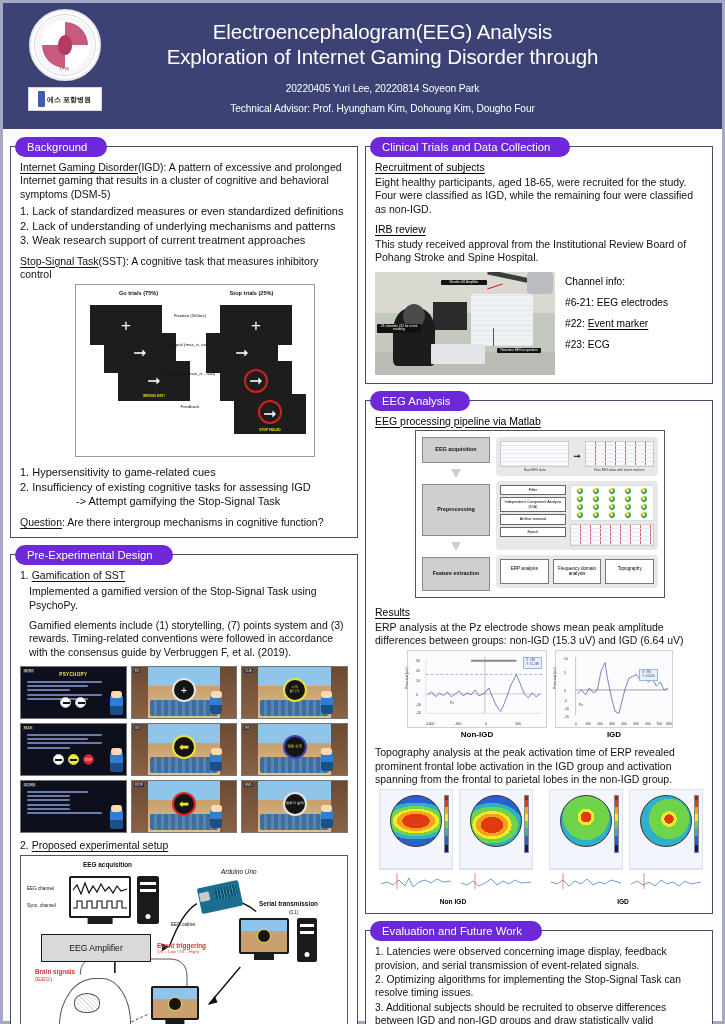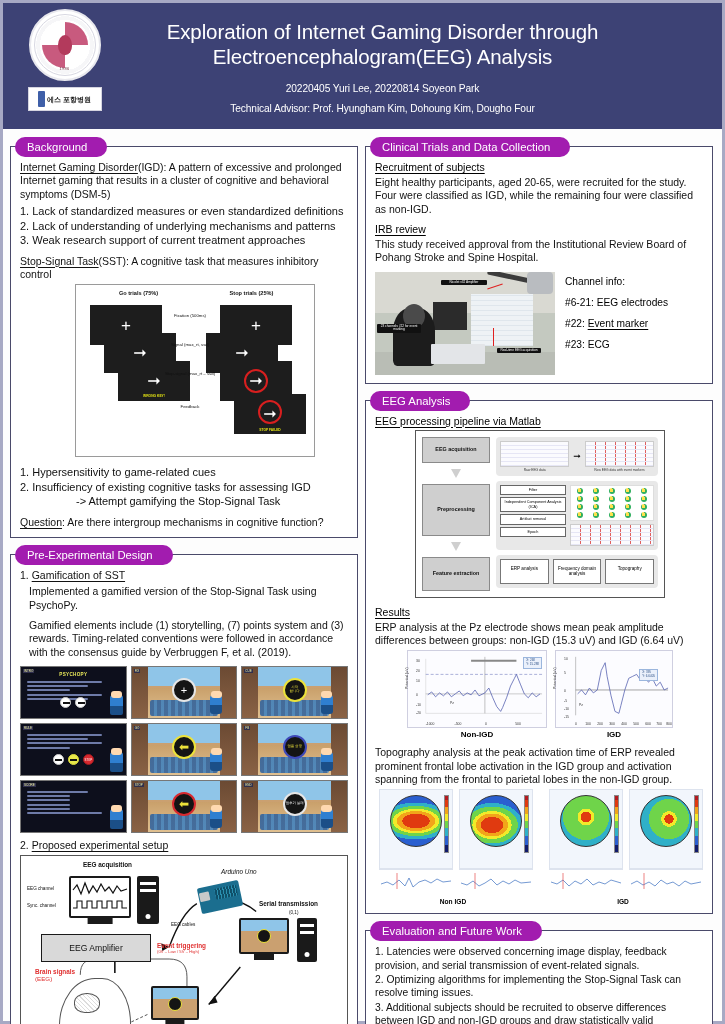--- a/index.html
+++ b/index.html
@@ -67,21 +67,21 @@
   
   .columns { display: flex; gap: 7px; padding: 8px 7px 7px 7px; }
   .col { display: flex; flex-direction: column; gap: 7px; }
   .col-left  { width: 348px; }
   .col-right { width: 348px; }
 
   
   .section { position: relative; padding-top: 9px; }
   .sec-head {
     position: absolute; left: 5px; top: 0; z-index: 3;
-    background: #a21caf; color: #fff;
+    background: #6d28d9; color: #fff;
     border-radius: 11px;
     padding: 3px 20px 3px 12px;
     font-size: 11.3px; line-height: 1.25;
     white-space: nowrap;
   }
   .sec-rule {
     position:absolute; left: 5px; right: 0; top: 11px; height: 1px;
     background: #4a4a4a; z-index:1;
   }
   .sec-body {
@@ -252,22 +252,22 @@
         <div class="ring"></div>
         <div class="inner"></div>
         <div class="yr">1986</div>
       </div>
       <div class="hosp-logo">
         <div class="bar"></div>
         <div class="txt">에스 포항병원</div>
       </div>
     </div>
     <div class="title-wrap">
+      <div class="title">Electroencephalogram(EEG) Analysis</div>
       <div class="title">Exploration of Internet Gaming Disorder through</div>
-      <div class="title">Electroencephalogram(EEG) Analysis</div>
       <div class="authors">20220405 Yuri Lee, 20220814 Soyeon Park</div>
       <div class="advisor">Technical Advisor: Prof. Hyungham Kim, Dohoung Kim, Dougho Four</div>
     </div>
   </div>
 
   <div class="columns">
 
     <div class="col col-left">
 
       <div class="section">
@@ -540,21 +540,21 @@
       </div>
     </div>
 
     <div class="col col-right">
 
       <div class="section">
         <div class="sec-rule"></div>
         <div class="sec-head">Clinical Trials and Data Collection</div>
         <div class="sec-body">
           <span class="sub-h">Recruitment of subjects</span>
-          <div class="p">Eight healthy participants, aged 20-65, were recruited for the study. Four were classified as IGD, while the remaining four were classified as non-IGD.</div>
+          <div class="p">Eight healthy participants, aged 18-65, were recruited for the study. Four were classified as IGD, while the remaining four were classified as non-IGD.</div>
           <span class="sub-h">IRB review</span>
           <div class="p">This study received approval from the Institutional Review Board of Pohang Stroke and Spine Hospital.</div>
 
           <div style="display:flex; gap:10px; align-items:flex-start;">
             <div class="photo" style="width:180px; height:103px;">
               <div class="wall"></div>
               <div class="desk"></div>
               <div class="screenw" style="left:96px; top:22px; width:62px; height:52px;
                    background-image:repeating-linear-gradient(0deg,#dfe6ec 0 1px,transparent 1px 5px);"></div>
               <div class="mon" style="left:58px; top:30px; width:34px; height:28px;"></div>

